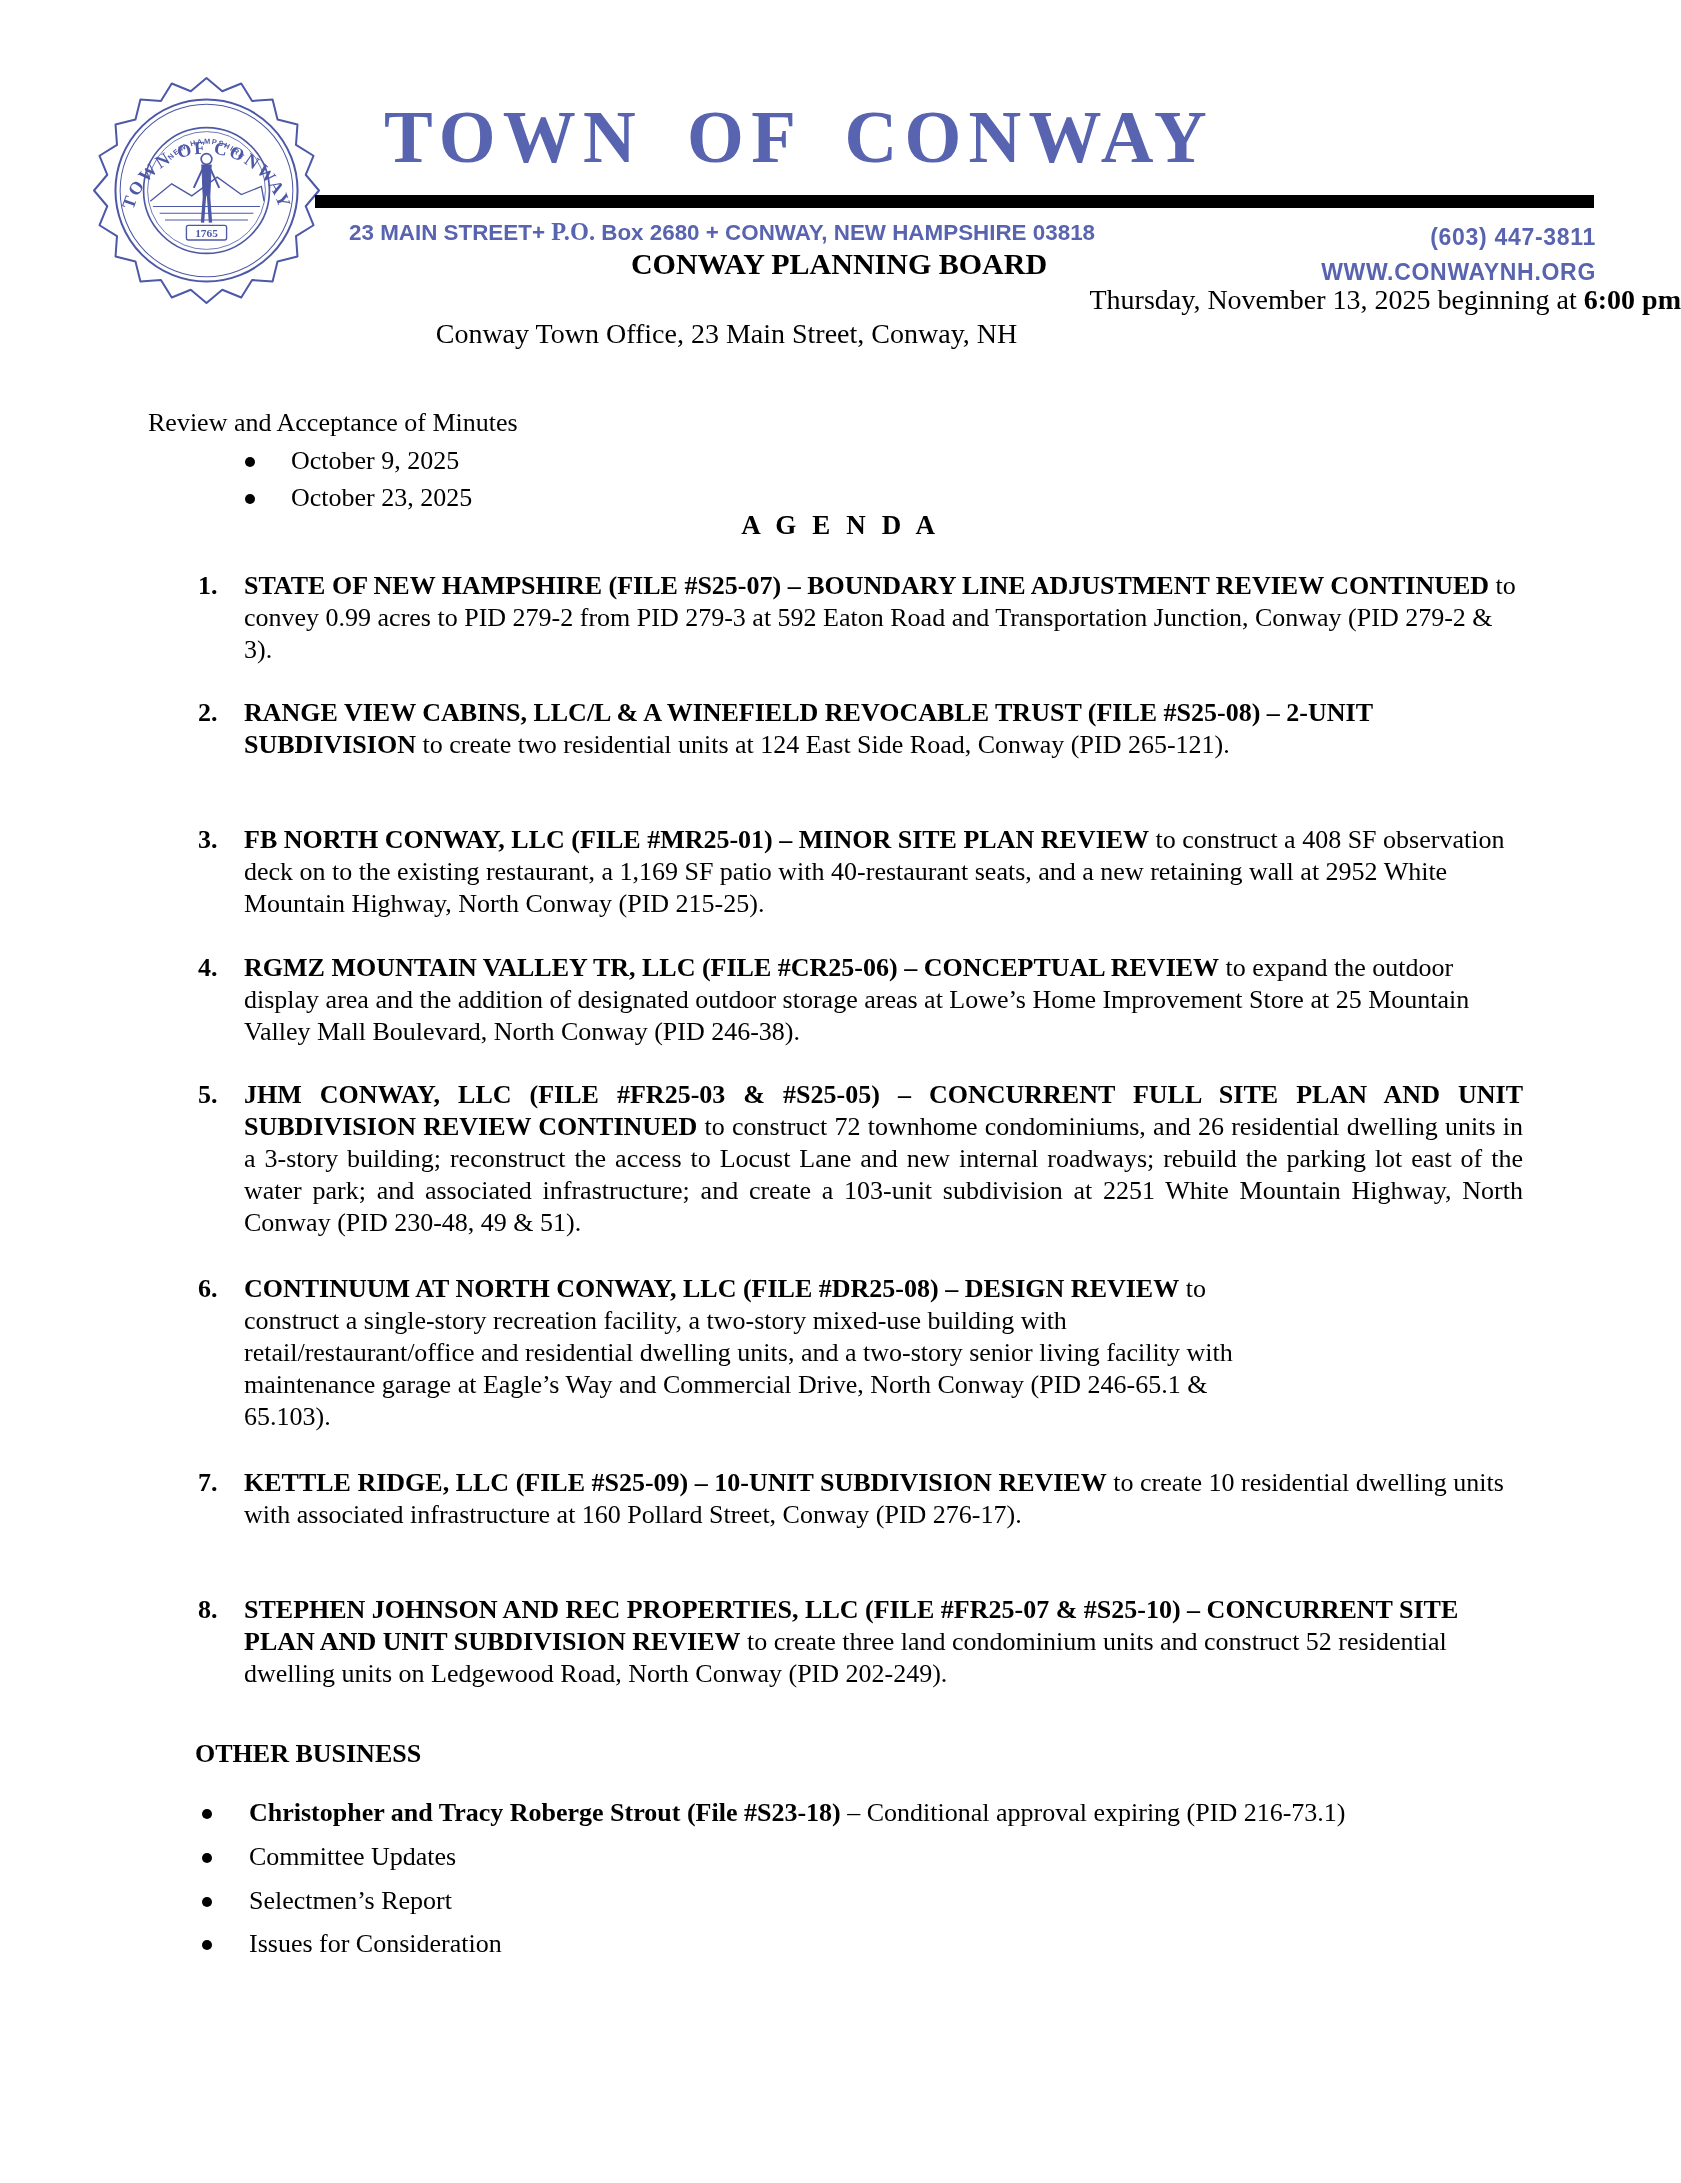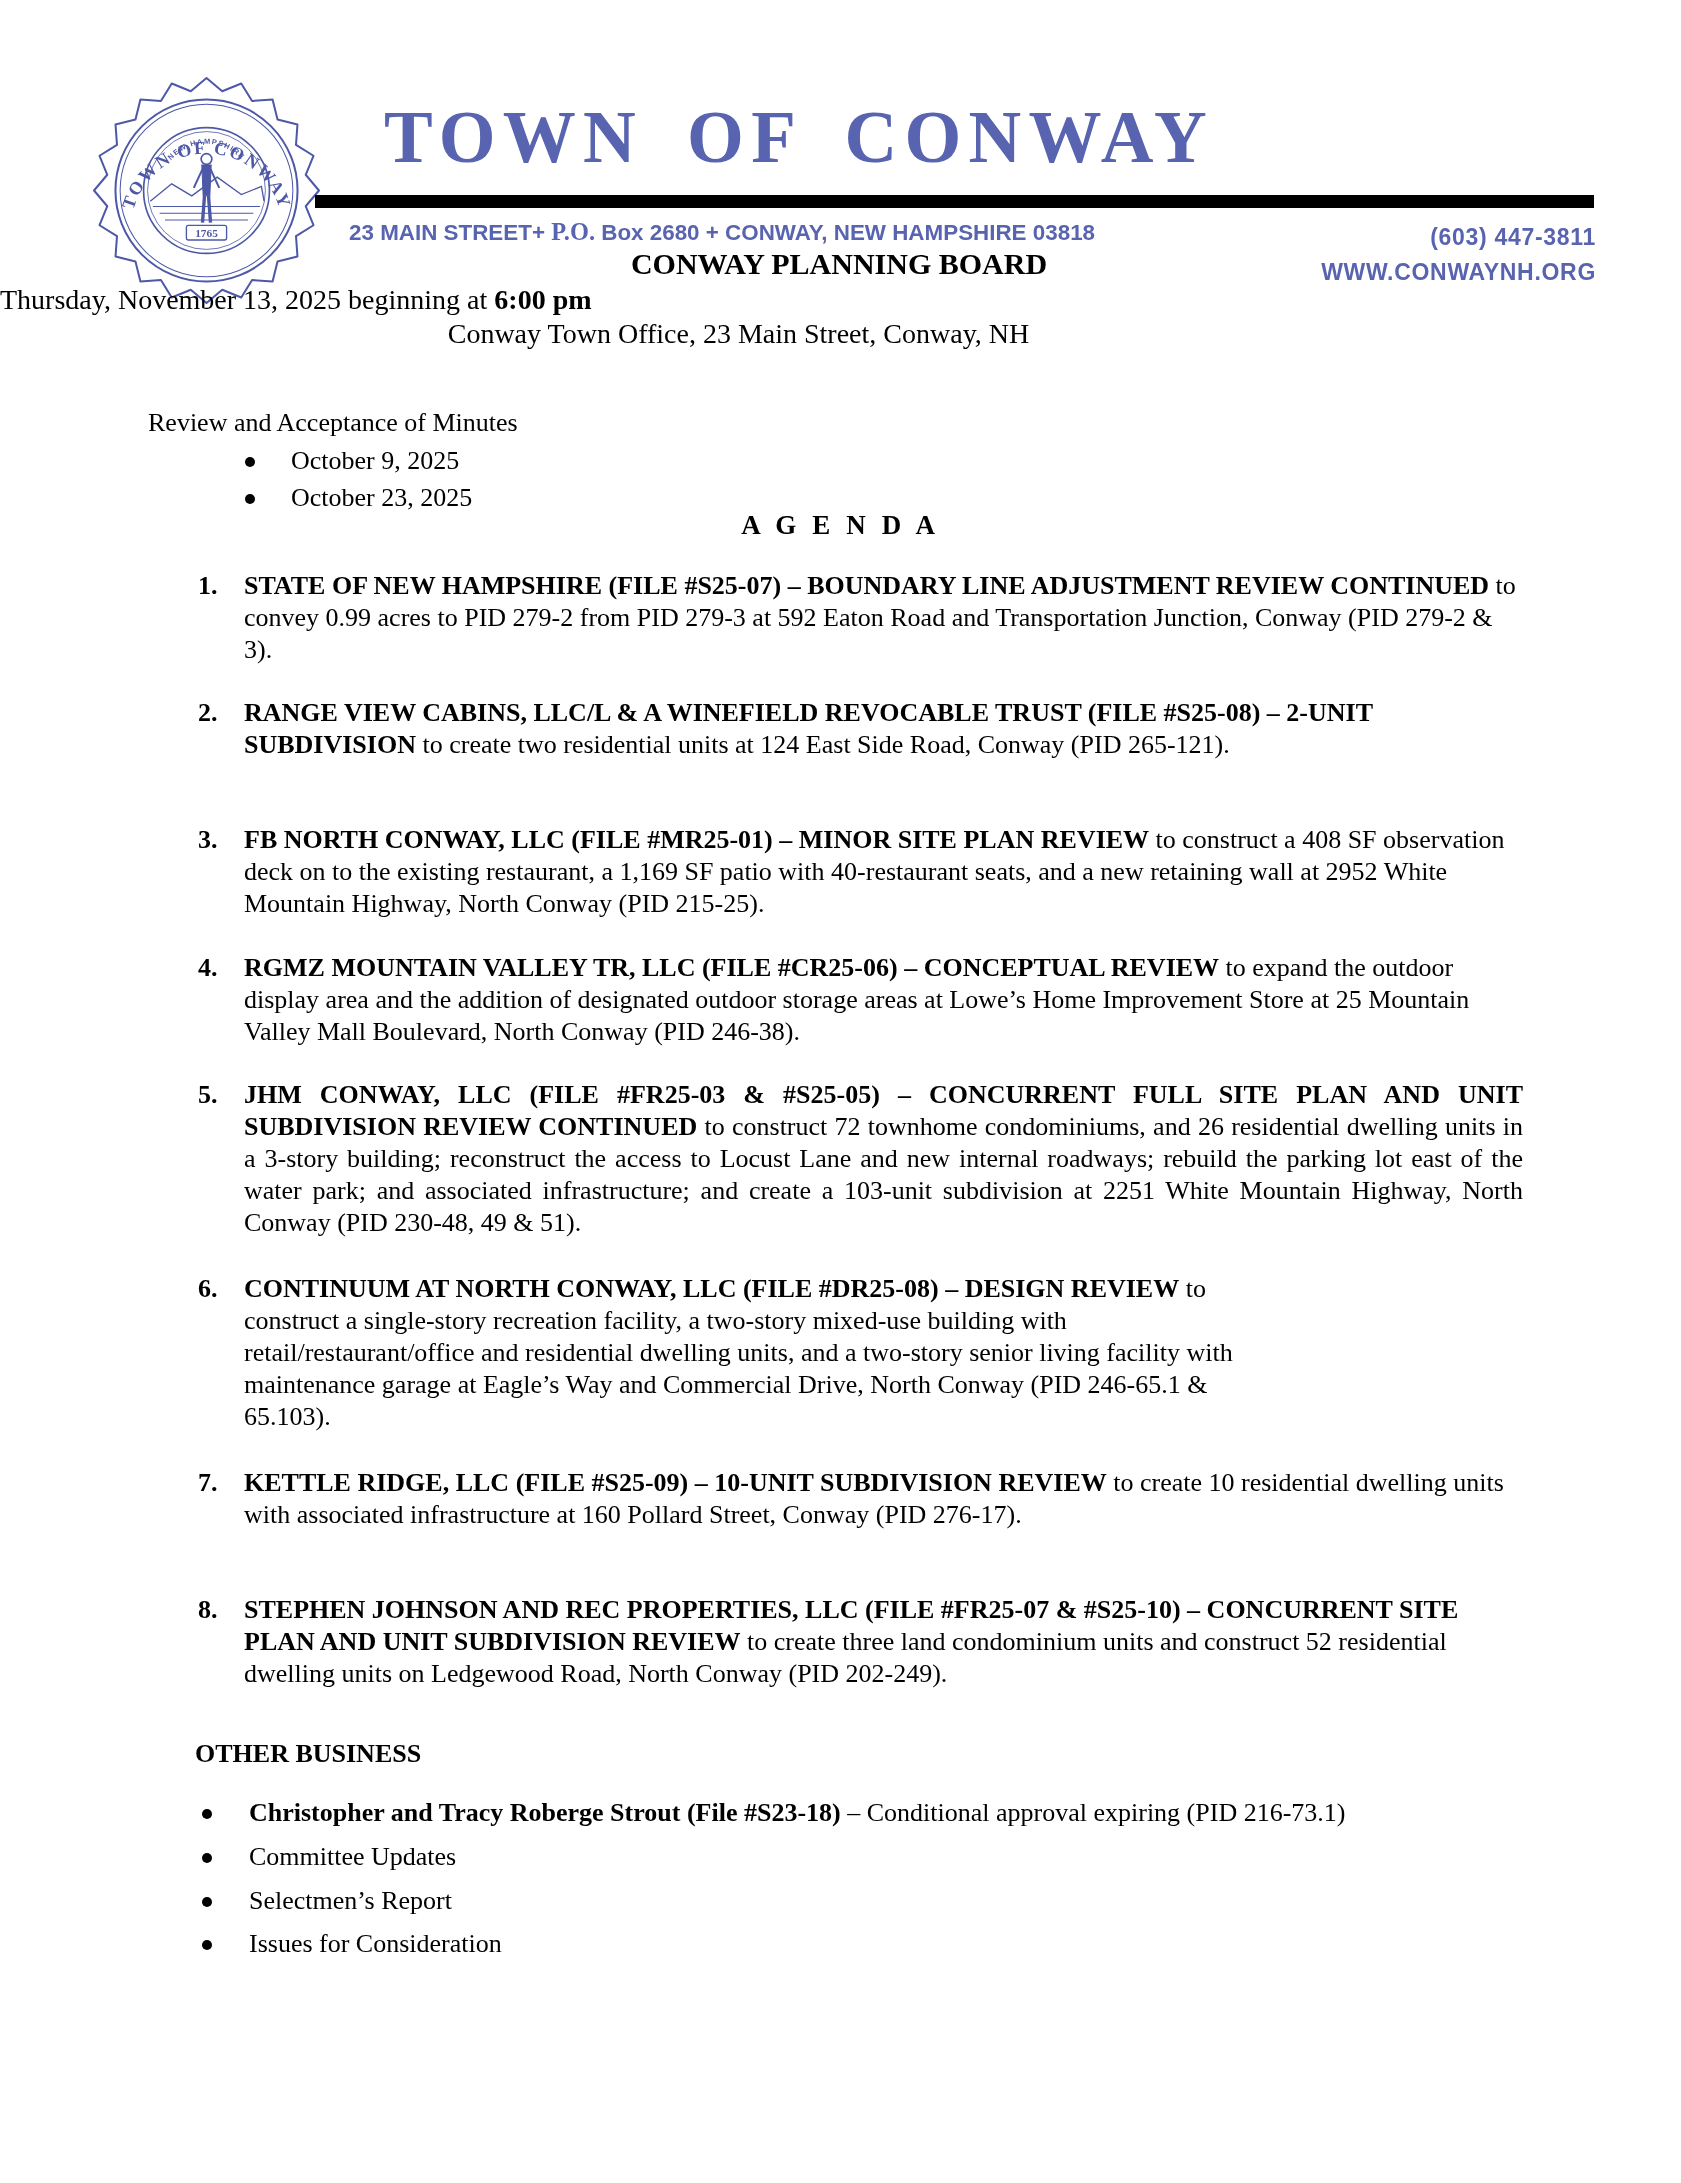--- a/index.html
+++ b/index.html
@@ -52,30 +52,29 @@
   }
   .board-title{
     left:0; top:247px; width:1678px;
     text-align:center;
     font-weight:bold;
     font-size:30px;
     white-space:nowrap;
   }
   .meet-when{
     left:0; top:284px; width:1681px;
-    text-align:left;
+    text-align:right;
     font-size:28px;
     white-space:nowrap;
   }
   .meet-where{
     left:0; top:318px; width:1453px;
     text-align:center;
     font-size:28px;
     white-space:nowrap;
-    padding-left:12px;
   }
   .b{font-weight:bold;}
 
   
   .minutes-head{left:148px; top:408px; font-size:26px; white-space:nowrap;}
   .m-bullet{left:245px; width:923px; display:flex; align-items:baseline; font-size:26px;}
   .dot{
     flex:0 0 auto;
     width:10px;height:10px;border-radius:50%;
     background:#000;

